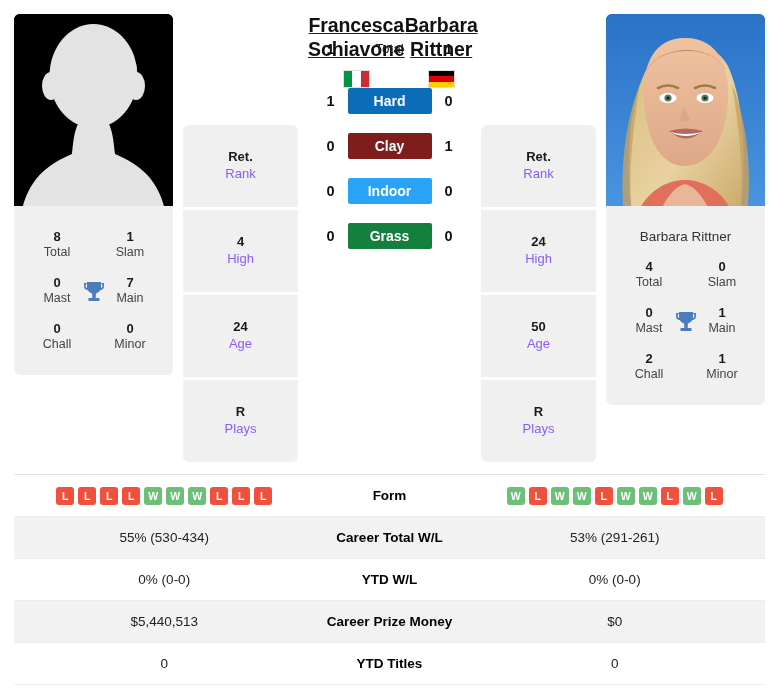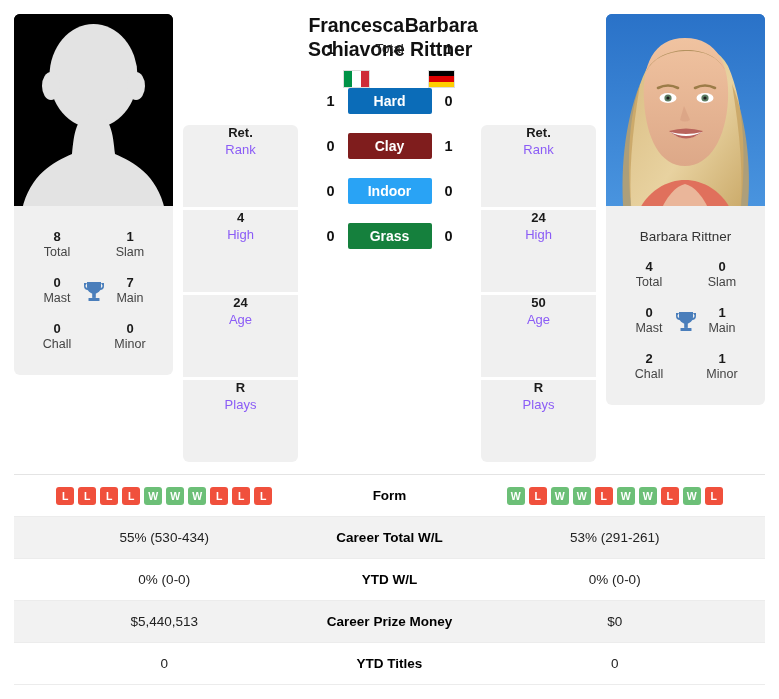--- a/index.html
+++ b/index.html
@@ -125,20 +125,21 @@
     flex-direction: column;
     gap: 3px;
     margin-top: 111px;
   }
   .info-box {
     background: #f0f0f0;
     height: 82px;
     display: flex;
     flex-direction: column;
     align-items: center;
+    justify-content: center;
     line-height: 1.3;
   }
   .info-col .info-box:first-child { border-radius: 6px 6px 0 0; }
   .info-col .info-box:last-child  { border-radius: 0 0 6px 6px; }
   .info-val {
     font-size: 13px;
     font-weight: bold;
     color: #1a1a1a;
   }
   .info-lbl {
@@ -152,20 +153,21 @@
     display: flex;
     flex-direction: column;
     align-items: center;
     min-width: 0;
   }
   .names-row {
     display: flex;
     width: 100%;
     justify-content: space-between;
     align-items: flex-start;
+    text-decoration: underline;
   }
   .name-block {
     width: 118px;
     text-align: center;
   }
   .player-name {
     font-size: 19.5px;
     font-weight: bold;
     color: #111111;
     line-height: 1.22;

